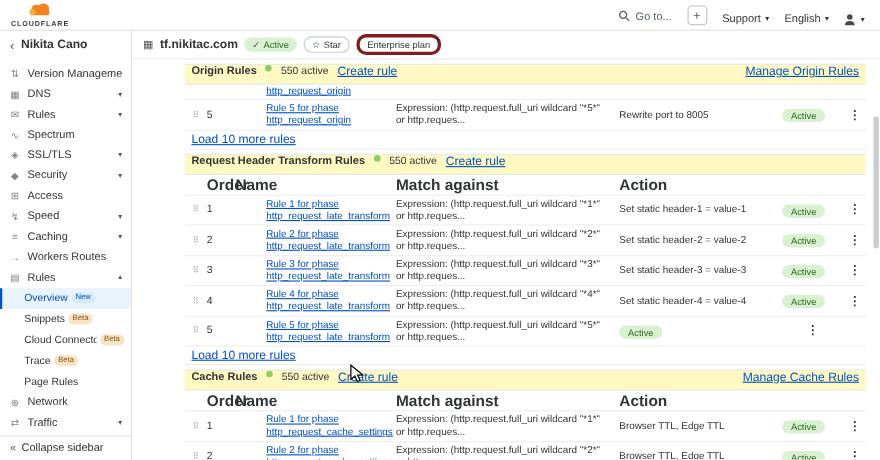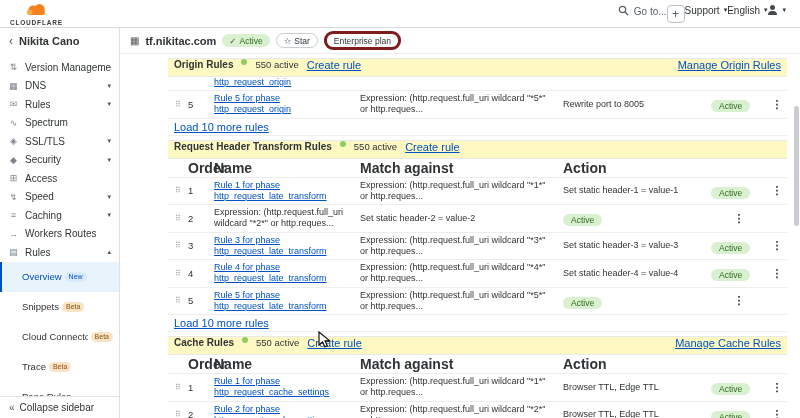--- a/index.html
+++ b/index.html
@@ -6,42 +6,42 @@
   html,body { margin:0; padding:0; }
   body {
     width:800px; height:418px; overflow:hidden; background:#fff;
     color:#303436; font-family:"Liberation Sans", sans-serif; position:relative;
   }
   
   .topbar { height:28px; border-bottom:1px solid #d9d9d9; display:flex; align-items:center;
     justify-content:space-between; padding:0 14px 0 10px; background:#fff; }
   .brand { display:flex; flex-direction:column; align-items:center; gap:0; cursor:pointer; }
   .brand-text { font-size:6.5px; font-weight:bold; letter-spacing:.8px; color:#3b3b3b; }
-  .topbar-right { display:flex; align-items:flex-start; }
+  .topbar-right { display:flex; align-items:flex-end; gap:14px; }
   .goto { display:flex; gap:5px; align-items:center; color:#56606a; font-size:10px; cursor:pointer; }
   .plus-btn { width:18px; height:18px; border:1px solid #b9c0c7; border-radius:4px; background:#fff;
     color:#56606a; font-size:12px; line-height:1; display:flex; align-items:center; justify-content:center; padding:0; cursor:pointer; }
   .menu { display:flex; align-items:center; gap:4px; font-size:10px; color:#303436; cursor:pointer; }
   .caret { font-size:7px; color:#303436; }
   .person { display:inline-block; width:11px; }
   .person::before { content:""; display:block; width:5px; height:5px; border-radius:50%; background:#454a4e; margin:0 auto; }
   .person::after { content:""; display:block; width:9px; height:4px; border-radius:4px 4px 0 0; background:#454a4e; margin:1px auto 0; }
   
   .shell { display:flex; height:390px; }
   
   .sidebar { width:120px; flex:none; border-right:1px solid #e0e0e0; display:flex; flex-direction:column; background:#fff; }
   .account { height:26px; flex:none; display:flex; align-items:center; gap:6px; padding:0 9px;
     font-size:11px; font-weight:bold; cursor:pointer; }
   .back { color:#555; font-size:12px; font-weight:normal; }
   .nav-list { flex:1; overflow:hidden; padding-top:4px; }
   .nav-item { height:18.5px; display:flex; align-items:center; gap:6px; padding:0 8px; font-size:10px; cursor:pointer; }
   .nav-icon { width:11px; flex:none; color:#7c858d; font-size:9px; text-align:center; }
   .nav-label { flex:1; white-space:nowrap; overflow:hidden; }
   .chev { color:#555; font-size:7px; flex:none; }
-  .nav-child { height:30px; display:flex; align-items:center; gap:3px; padding:0 6px 0 22px;
+  .nav-child { height:19px; display:flex; align-items:center; gap:3px; padding:0 6px 0 22px;
     font-size:9.5px; cursor:pointer; }
   .nav-child .nav-label { flex:initial; }
   .nav-child.selected { background:var(--selected_bg); color:var(--accent); box-shadow: inset 2px 0 0 var(--accent); }
   .mini-badge { font-size:7px; line-height:10px; height:10px; padding:0 4px; border-radius:6px; white-space:nowrap; }
   .b-new { background:var(--new_bg); color:var(--new_text); }
   .b-beta { background:var(--beta_bg); color:var(--beta_text); }
   .collapse { height:22px; flex:none; border-top:1px solid #e4e6e8; display:flex; align-items:center;
     gap:5px; padding:0 9px; font-size:10px; color:#303436; cursor:pointer; }
   .collapse .cicon { color:#555; }
   
@@ -64,21 +64,21 @@
   .count { font-size:9.5px; white-space:nowrap; }
   .link { color:var(--accent); font-size:11px; text-decoration:underline; cursor:pointer; white-space:nowrap; }
   .spacer { flex:1; }
   .rrow { display:grid; grid-template-columns:20px 26px 146px 1fr 148px 56px 20px; align-items:center;
     border-bottom:1px solid #ededed; min-height:27px; padding:2px 0; }
   .thead { min-height:15px; padding:1px 0; }
   .th { font-size:14px; font-weight:bold; color:#303436; }
   .drag { color:#9aa1a7; font-size:8px; text-align:center; cursor:grab; }
   .order { font-size:9.5px; }
   .rule-link { display:block; color:var(--accent); font-size:9px; text-decoration:underline;
-    line-height:1.25; cursor:pointer; padding-right:6px; max-height:24px; overflow:hidden; }
+    line-height:1.25; cursor:pointer; padding-right:6px; max-height:24px; overflow:hidden;margin-left:28px; }
   .match, .action { font-size:9px; color:#303436; line-height:1.25; padding-right:10px; }
   .match { overflow:hidden; max-height:24px; }
   .statuscell { text-align:left; }
   .pill-status { display:inline-block; background:var(--active_bg); color:var(--active_text);
     font-size:8.5px; border-radius:9px; padding:1px 8px; }
   .kebab { font-size:11px; font-weight:bold; color:#303436; text-align:center; cursor:pointer; }
   .partial { min-height:14px; max-height:14px; overflow:hidden; padding:0; align-items:start; }
   .loadmore { min-height:16px; display:flex; align-items:flex-end; padding:2px 6px; border-bottom:1px solid #ededed; }
   .scroll-thumb { position:absolute; right:1px; top:78px; width:5px; height:120px; background:#c9cdd2;
     border-radius:3px; cursor:pointer; }
@@ -296,20 +296,21 @@
             <span class="order">1</span>
             <a class="rule-link">Rule 1 for phase http_request_late_transform</a>
             <span class="match">Expression: (http.request.full_uri wildcard "*1*" or http.reques...</span>
             <span class="action">Set static header-1 = value-1</span>
             <span class="statuscell"><span class="pill-status">Active</span></span>
             <span class="kebab">⋮</span>
           </div>
           <div class="rrow">
             <span class="drag">⠿</span>
             <span class="order">2</span>
+            <a class="rule-link">Rule 2 for phase http_request_late_transform</a>
             <span class="match">Expression: (http.request.full_uri wildcard "*2*" or http.reques...</span>
             <span class="action">Set static header-2 = value-2</span>
             <span class="statuscell"><span class="pill-status">Active</span></span>
             <span class="kebab">⋮</span>
           </div>
           <div class="rrow">
             <span class="drag">⠿</span>
             <span class="order">3</span>
             <a class="rule-link">Rule 3 for phase http_request_late_transform</a>
             <span class="match">Expression: (http.request.full_uri wildcard "*3*" or http.reques...</span>

